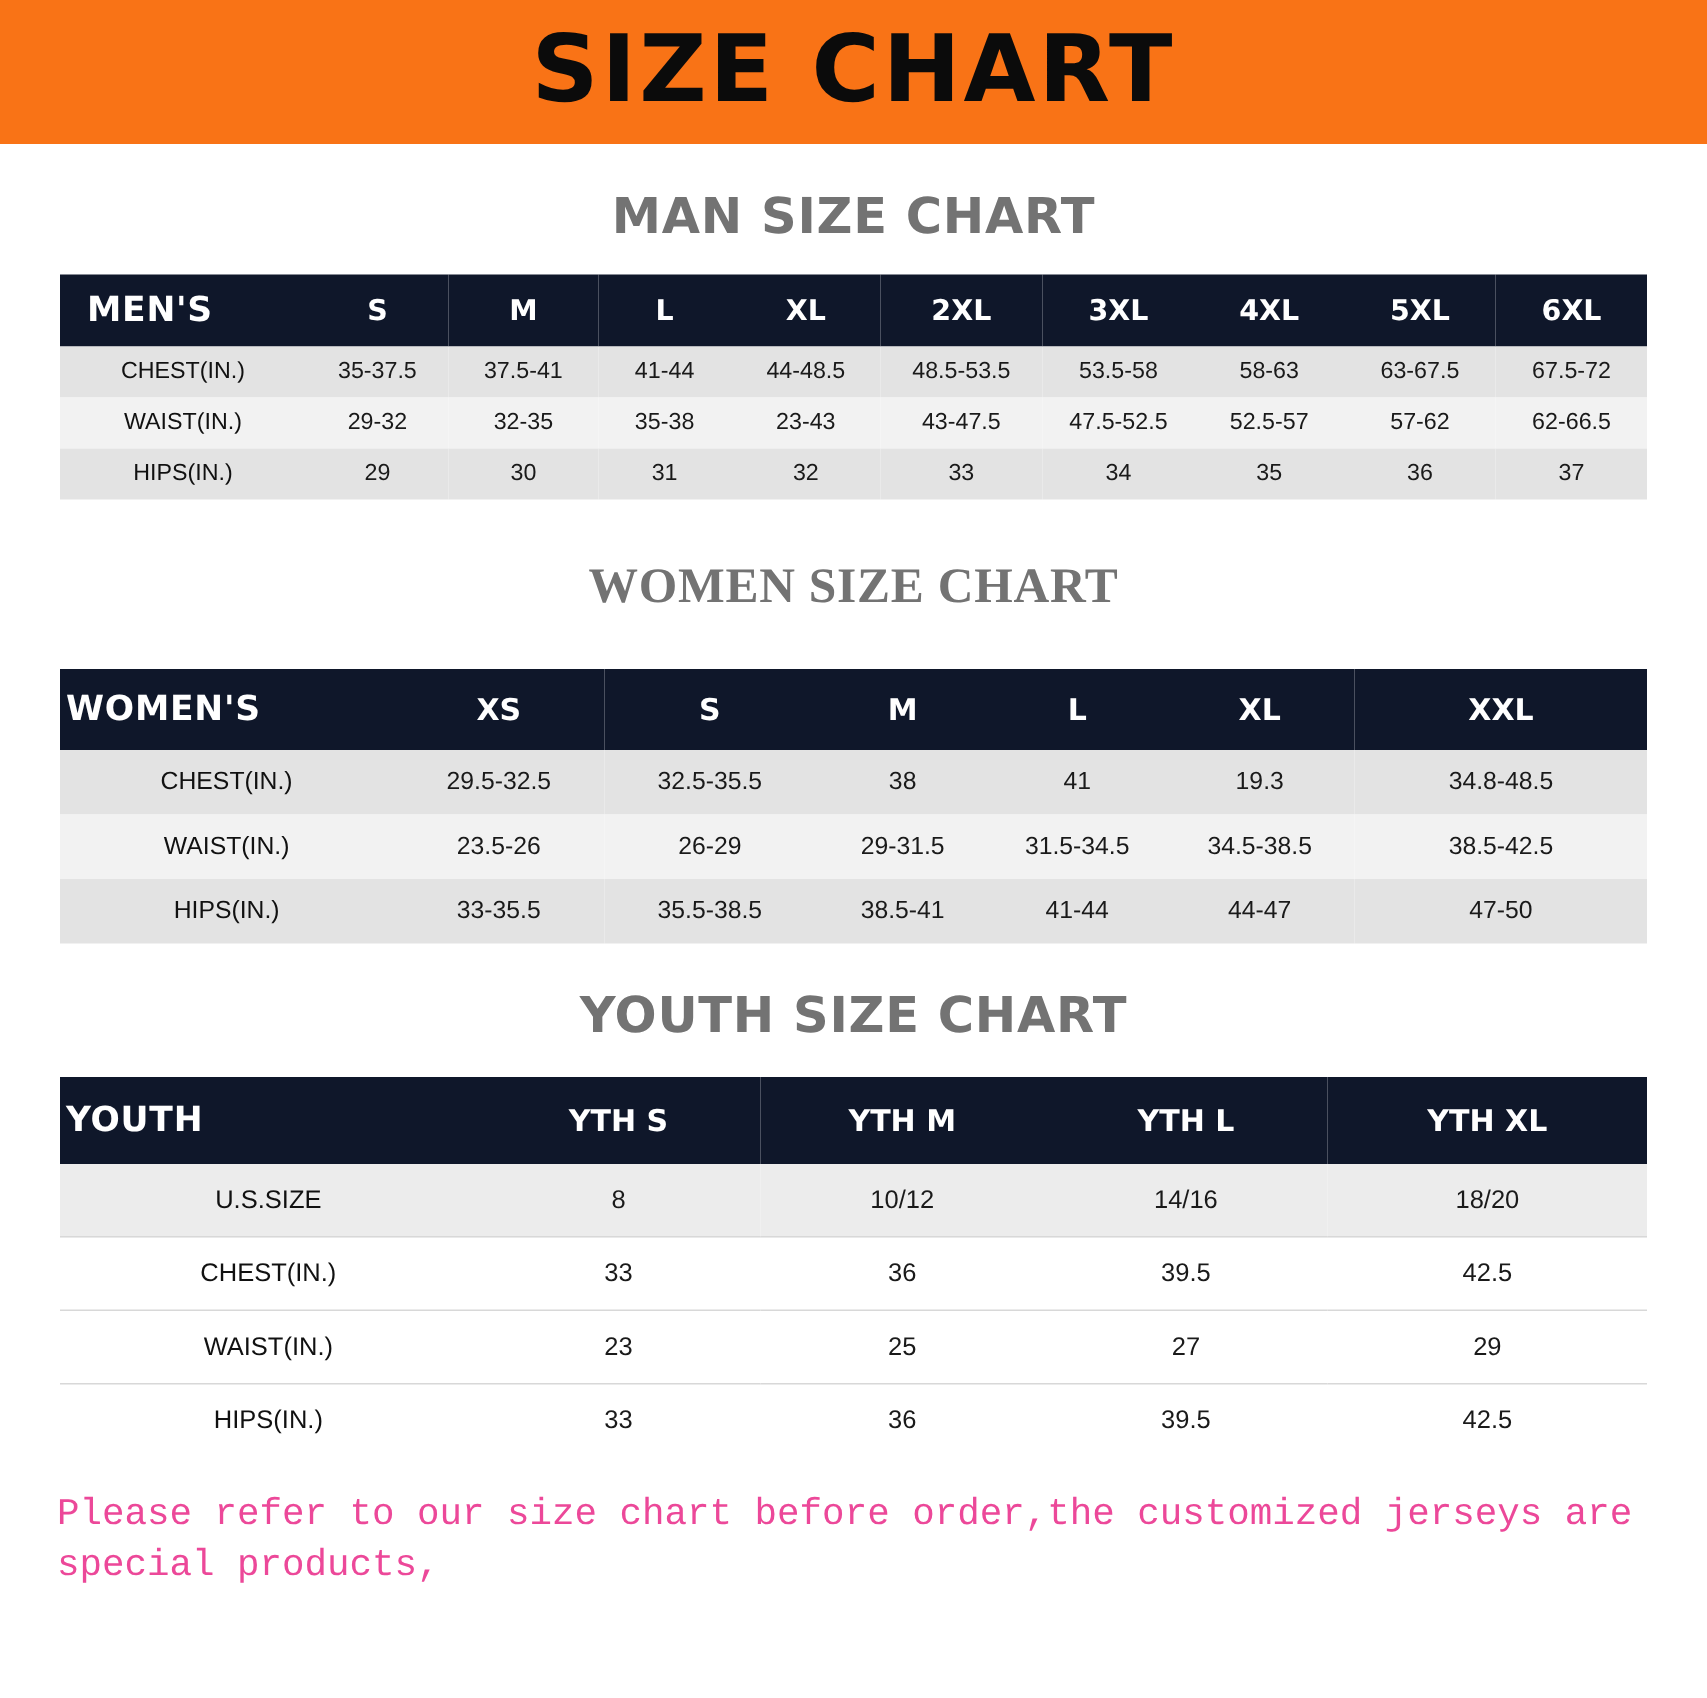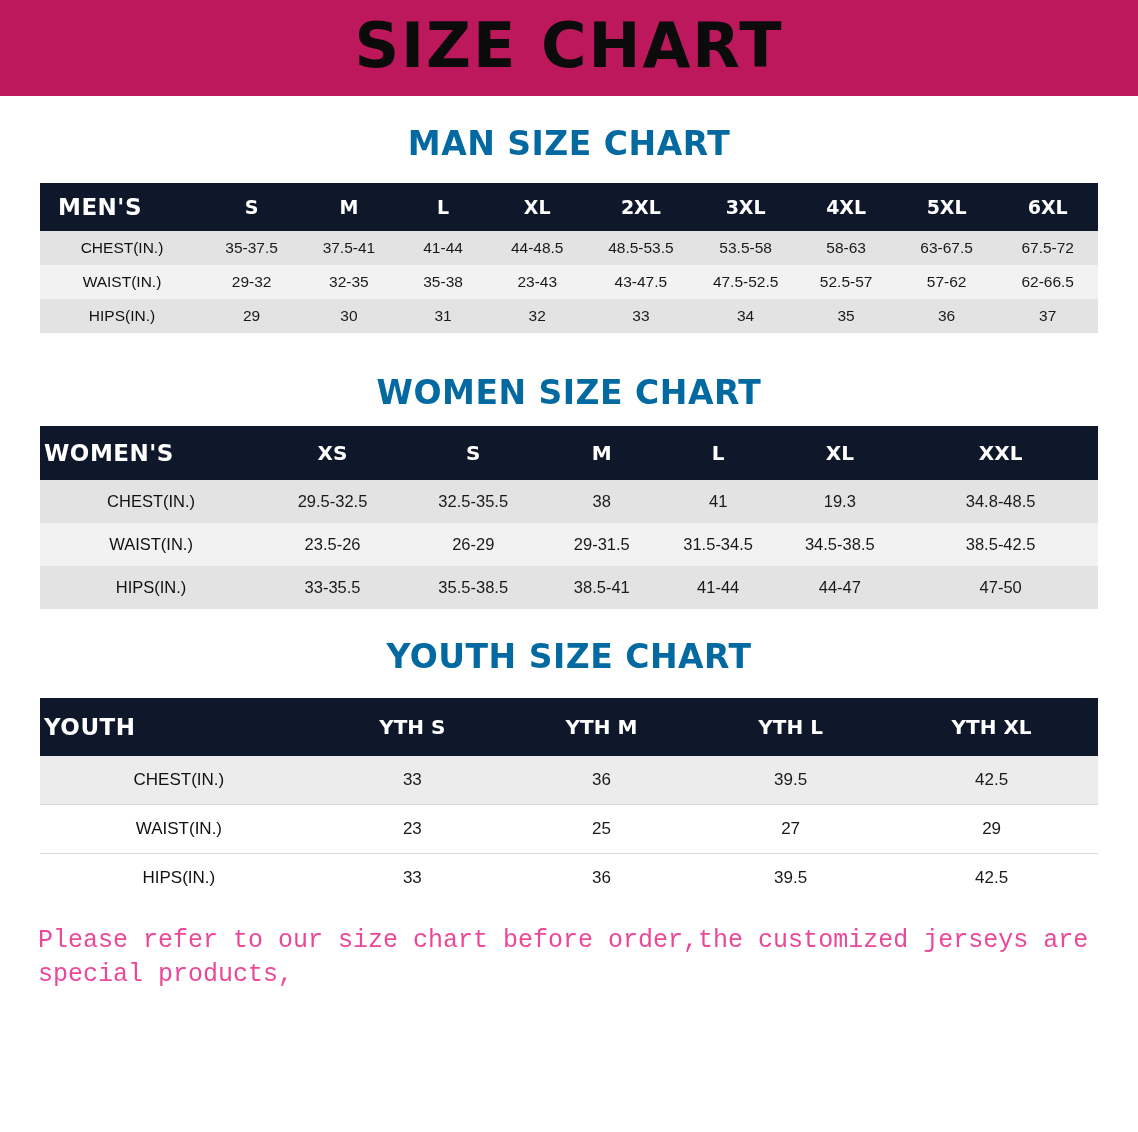--- a/index.html
+++ b/index.html
@@ -13,21 +13,21 @@
     height: 1132px;
     font-family: "Liberation Sans", sans-serif;
     color: #111;
     overflow: hidden;
   }
 
   
   .banner {
     width: 100%;
     height: 96px;
-    background: #be185d;
+    background: #f97316;
     display: flex;
     align-items: center;
     justify-content: center;
   }
   .banner-title {
     font-family: "DejaVu Sans", sans-serif;
     font-weight: 700;
     font-size: 62px;
     letter-spacing: 2px;
     color: #0b0b0b;
@@ -35,24 +35,24 @@
     margin-top: -4px;
   }
 
   
   .section-title {
     text-align: center;
     font-family: "DejaVu Sans", sans-serif;
     font-weight: 700;
     font-size: 33px;
     letter-spacing: .5px;
-    color: #0369a1;
+    color: #737373;
   }
   .t-man   { margin-top: 28px; margin-bottom: 20px; }
-  .t-women { margin-top: 40px; margin-bottom: 14px; }
+  .t-women { margin-top: 40px; margin-bottom: 36px; font-family: Liberation Serif, serif; }
   .t-youth { margin-top: 28px; margin-bottom: 22px; }
 
   
   .tbl-wrap {
     margin: 0 40px;
   }
   table {
     width: 100%;
     border-collapse: collapse;
     table-layout: fixed;
@@ -268,20 +268,27 @@
       <tr>
         <th class="rowhead">YOUTH</th>
         <th>YTH S</th>
         <th>YTH M</th>
         <th>YTH L</th>
         <th>YTH XL</th>
       </tr>
     </thead>
     <tbody>
       <tr>
+        <td class="rowhead">U.S.SIZE</td>
+        <td>8</td>
+        <td>10/12</td>
+        <td>14/16</td>
+        <td>18/20</td>
+      </tr>
+      <tr>
         <td class="rowhead">CHEST(IN.)</td>
         <td>33</td>
         <td>36</td>
         <td>39.5</td>
         <td>42.5</td>
       </tr>
       <tr>
         <td class="rowhead">WAIST(IN.)</td>
         <td>23</td>
         <td>25</td>

